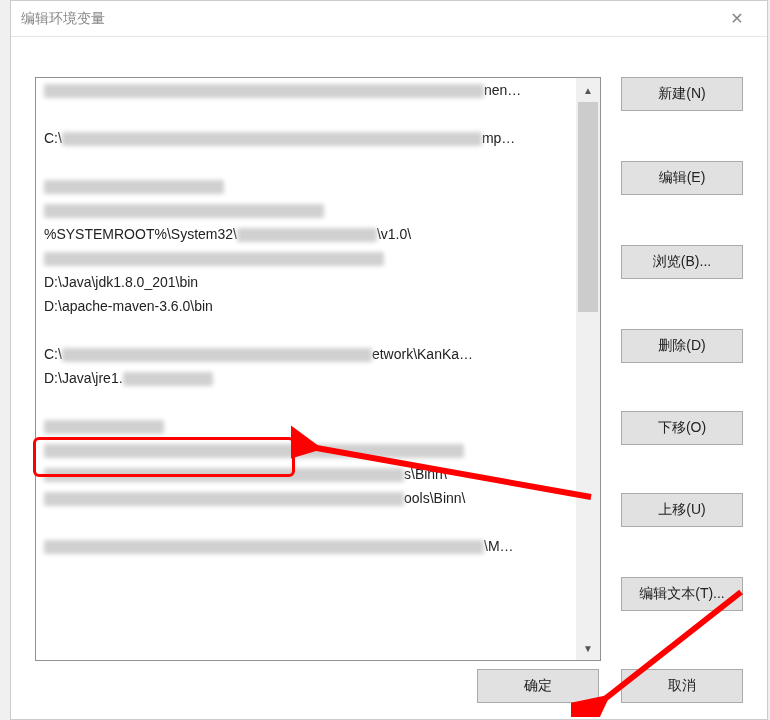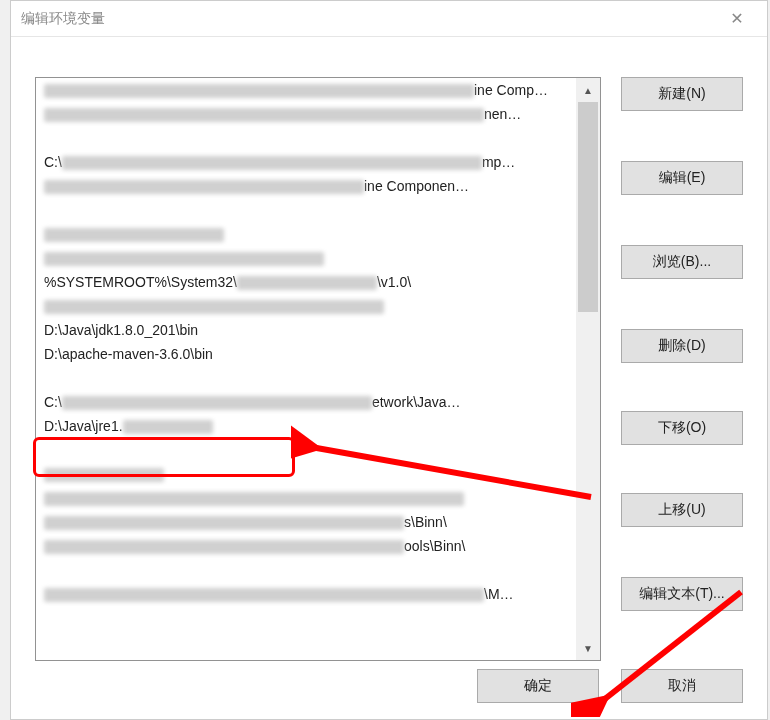--- a/index.html
+++ b/index.html
@@ -160,34 +160,32 @@
 
 <div class="window">
   <div class="title-bar">
     <div class="title-text">编辑环境变量</div>
     <div class="close-btn">✕</div>
   </div>
   <div class="content">
 
     <div class="inner-panel">
       <div class="list-viewport" id="list-viewport">
-          <div class="list-item"><span class="blur-bar" style="width:430px"></span><span>ine Comp…</span></div>
           <div class="list-item"><span class="blur-bar" style="width:440px"></span><span>nen…</span></div>
           <div class="list-item"></div>
           <div class="list-item"><span>C:\</span><span class="blur-bar" style="width:420px"></span><span>mp…</span></div>
-          <div class="list-item"><span class="blur-bar" style="width:320px"></span><span>ine Componen…</span></div>
           <div class="list-item"></div>
           <div class="list-item"><span class="blur-bar" style="width:180px"></span></div>
           <div class="list-item"><span class="blur-bar" style="width:280px"></span></div>
           <div class="list-item"><span>%SYSTEMROOT%\System32\</span><span class="blur-bar" style="width:140px"></span><span>\v1.0\</span></div>
           <div class="list-item"><span class="blur-bar" style="width:340px"></span></div>
           <div class="list-item"><span>D:\Java\jdk1.8.0_201\bin</span></div>
           <div class="list-item"><span>D:\apache-maven-3.6.0\bin</span></div>
           <div class="list-item"></div>
-          <div class="list-item"><span>C:\</span><span class="blur-bar" style="width:310px"></span><span>etwork\Java…</span></div>
+          <div class="list-item"><span>C:\</span><span class="blur-bar" style="width:310px"></span><span>etwork\KanKa…</span></div>
           <div class="list-item"><span>D:\Java\jre1.</span><span class="blur-bar" style="width:90px"></span></div>
           <div class="list-item"></div>
           <div class="list-item"><span class="blur-bar" style="width:120px"></span></div>
           <div class="list-item"><span class="blur-bar" style="width:420px"></span></div>
           <div class="list-item"><span class="blur-bar" style="width:360px"></span><span>s\Binn\</span></div>
           <div class="list-item"><span class="blur-bar" style="width:360px"></span><span>ools\Binn\</span></div>
           <div class="list-item"></div>
           <div class="list-item"><span class="blur-bar" style="width:440px"></span><span>\M…</span></div>
         </div>
       <div class="scrollbar-track">

